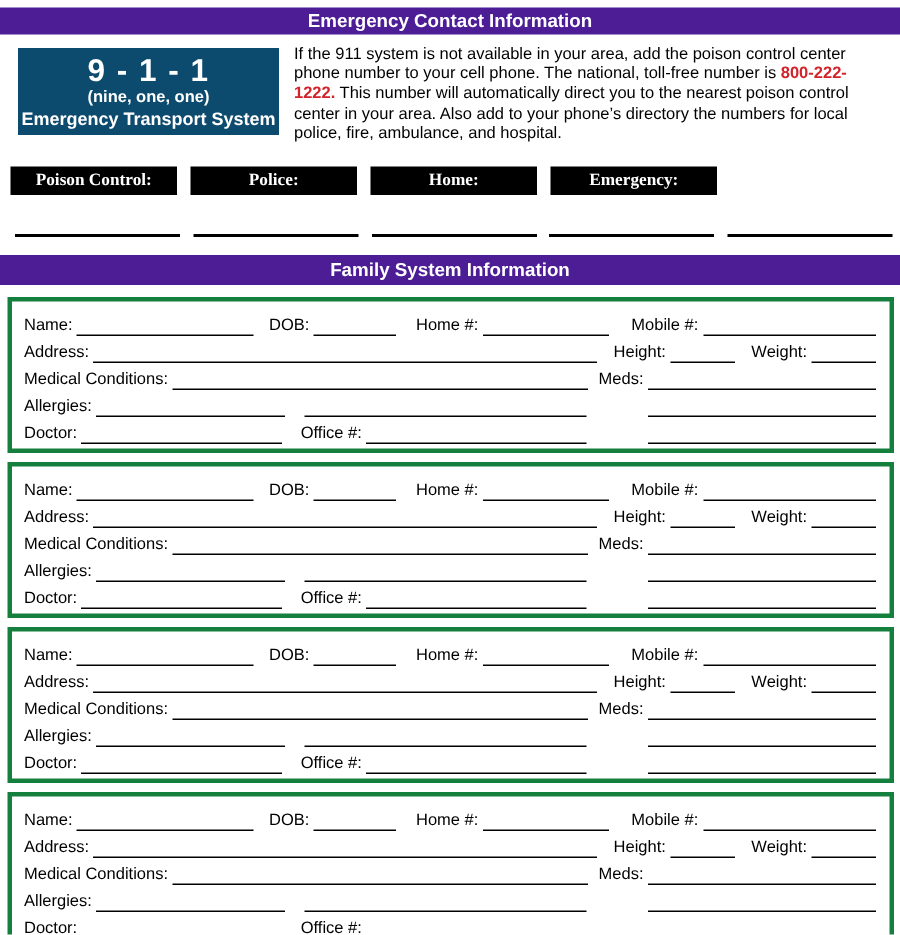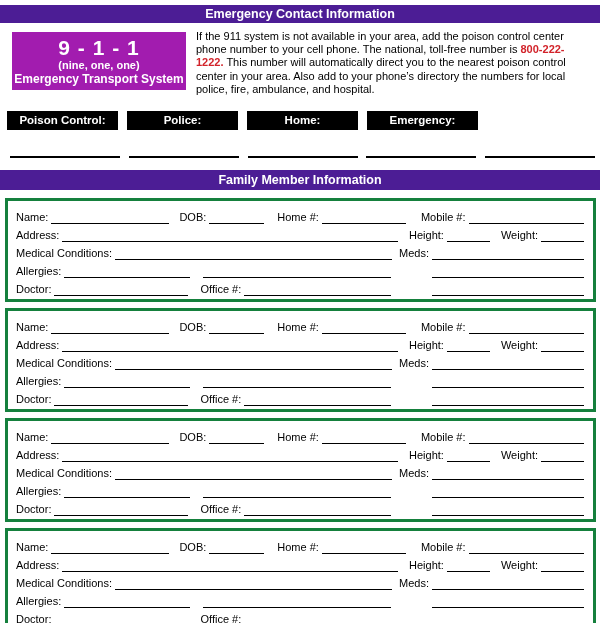--- a/index.html
+++ b/index.html
@@ -13,34 +13,34 @@
   .bar {
     background: #4c1d95; color: #fff; font-weight: bold;
     text-align: center; width: 600px;
   }
   .top-bar { margin-top: 5px; height: 18px; line-height: 18px; font-size: 12.5px; }
   .family-bar { margin-top: 12px; height: 20px; line-height: 20px; font-size: 12.5px; }
 
   
   .emergency-section { display: flex; margin: 9px 12px 0 12px; }
   .box-911 {
-    background: #a21caf; color: #fff; width: 174px; height: 58px;
+    background: #0c4a6e; color: #fff; width: 174px; height: 58px;
     display: flex; flex-direction: column; align-items: center; justify-content: center;
     text-align: center; flex: none;
   }
   .box-911 .num { font-size: 21px; font-weight: bold; letter-spacing: 1px; line-height: 22px; }
   .box-911 .phonetic { font-size: 11px; font-weight: bold; line-height: 13px; }
   .box-911 .sys { font-size: 12px; font-weight: bold; line-height: 14px; }
   .poison-note {
     margin-left: 10px; flex: 1; font-size: 11px; line-height: 13.2px; margin-top: -2px;
   }
   .poison-note .phone { color: #d2232a; font-weight: bold; }
 
   
-  .contacts-row { display: flex; margin: 15px 2px 0 7px; }
+  .contacts-row { display: flex; margin: 15px 2px 0 7px; font-family: Liberation Serif, serif; }
   .contact-box {
     background: #000; color: #fff; font-weight: bold; font-size: 11.5px;
     height: 19px; line-height: 19px; text-align: center;
     width: 111px; flex: none; margin-right: 9px;
   }
   .contact-box:last-child { margin-right: 0; }
 
   .contact-lines { display: flex; justify-content: space-between; margin: 26px 5px 0 10px; }
   .contact-line { width: 110px; height: 0; border-bottom: 2px solid #000; }
 
@@ -86,21 +86,21 @@
 </div>
 
 <div class="contact-lines">
   <div class="contact-line"></div>
   <div class="contact-line"></div>
   <div class="contact-line"></div>
   <div class="contact-line"></div>
   <div class="contact-line"></div>
 </div>
 
-<div class="bar family-bar">Family Member Information</div>
+<div class="bar family-bar">Family System Information</div>
 
 <div class="members" id="members">
   <div class="member">
     <div class="frow">
       <span class="lb">Name:</span>
       <span class="fl w118"></span>
       <span class="lb ml10">DOB:</span>
       <span class="fl w55"></span>
       <span class="lb ml13">Home #:</span>
       <span class="fl w84"></span>

